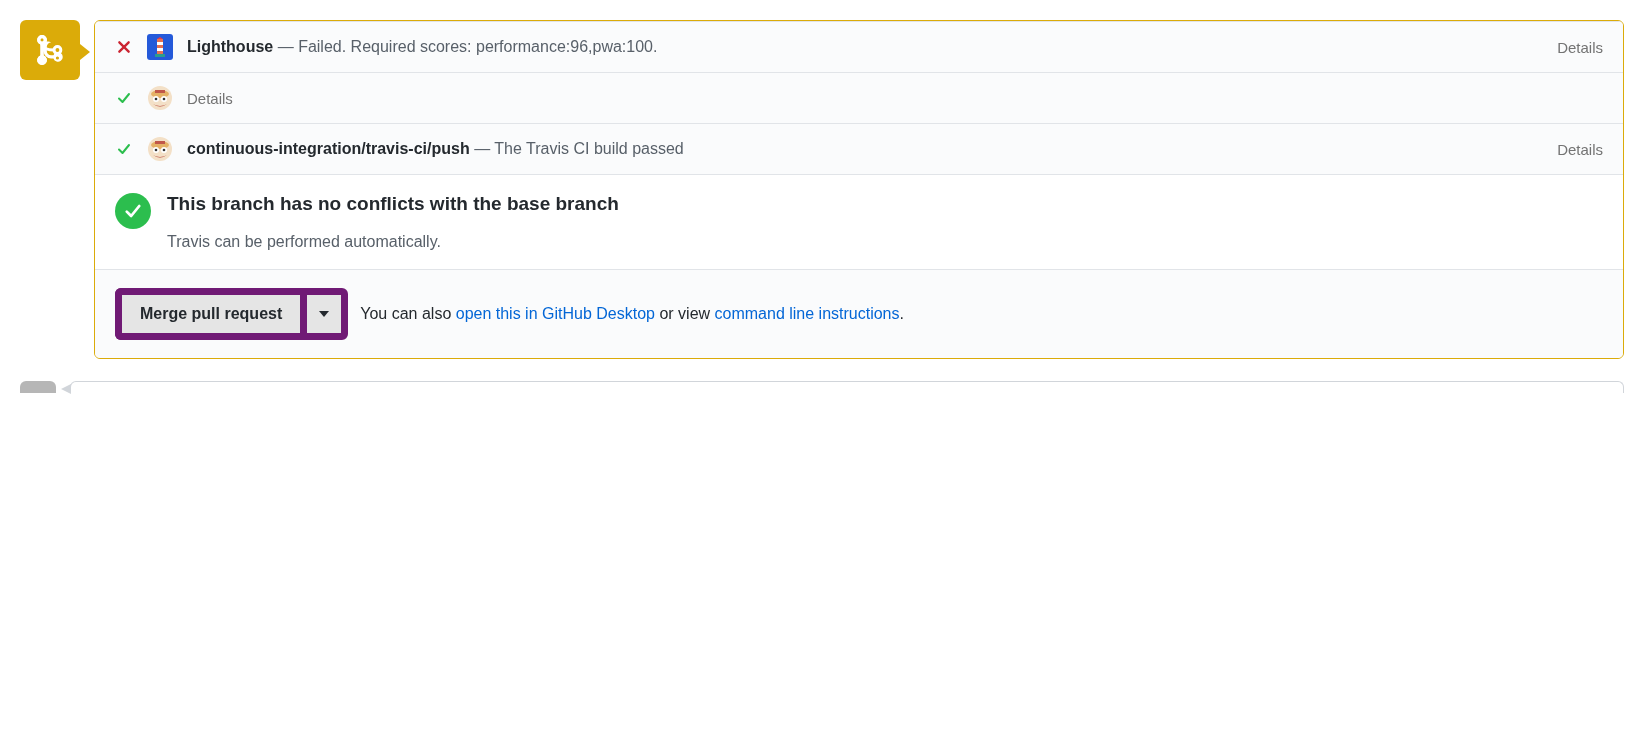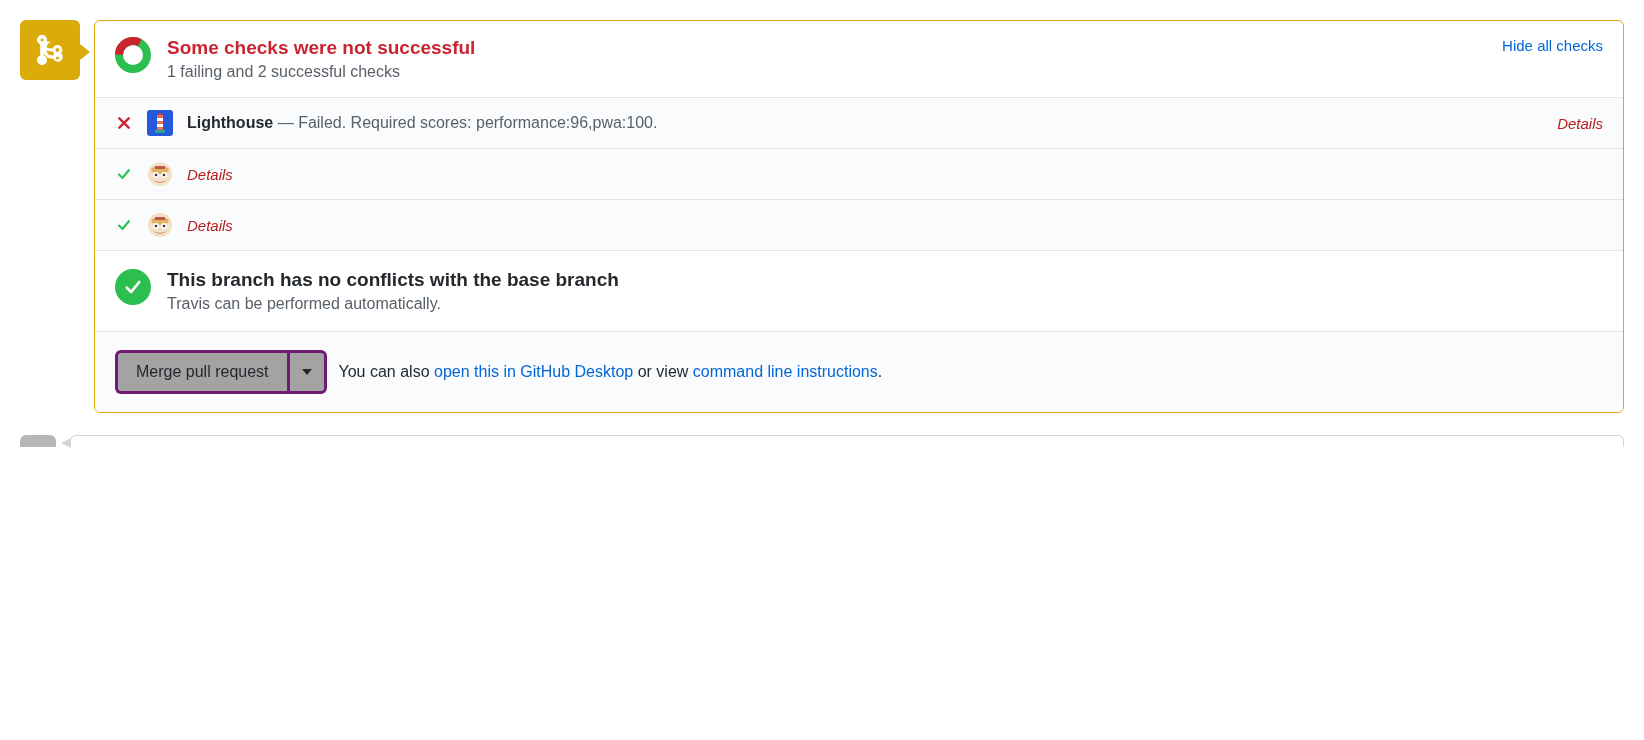--- a/index.html
+++ b/index.html
@@ -97,63 +97,62 @@
   .check-text {
     flex: 1 1 auto;
     white-space: nowrap;
     overflow: hidden;
     text-overflow: ellipsis;
     color: #586069;
   }
   .check-text .ctx { font-weight: 600; color: #24292e; }
   .details-link {
     flex: 0 0 auto;
-    color: #b91c1c;
+    color: #737373;
     cursor: pointer;
     font-size: 15px;
-    font-style: italic;
   }
 
   .conflict-section {
     display: flex;
     align-items: flex-start;
     gap: 16px;
     padding: 18px 20px;
     border-bottom: 1px solid #e1e4e8;
   }
   .big-check {
     flex: 0 0 auto;
     width: 36px; height: 36px;
     border-radius: 50%;
     background: #2cbe4e;
     display: flex; align-items: center; justify-content: center;
   }
   .conflict-text { flex: 1 1 auto; }
   .conflict-title {
-    font-size: 19px; font-weight: 600; color: #24292e; margin-bottom: 4px;
+    font-size: 19px; font-weight: 600; color: #24292e; margin-bottom: 18px;
   }
   .conflict-sub { font-size: 16px; color: #586069; }
 
   .merge-section {
     display: flex;
     align-items: center;
     gap: 12px;
     padding: 18px 20px;
     background: #fafbfc;
   }
   .btn-group {
     display: flex;
   }
   .btn {
     font-family: inherit;
     font-size: 16px;
-    font-weight: 400;
+    font-weight: 700;
     padding: 10px 18px;
-    background: #a3a3a3;
-    border: 3px solid #701a75;
+    background: #e5e5e5;
+    border: 7px solid #701a75;
     cursor: pointer;
     color: #24292e;
   }
   .btn-main { border-radius: 6px 0 0 6px; border-right: none; }
   .btn-drop {
     border-radius: 0 6px 6px 0;
     padding: 10px 12px;
     display: flex; align-items: center; justify-content: center;
   }
   .merge-hint { font-size: 16px; color: #24292e; text-align: center; }
@@ -199,33 +198,20 @@
       <circle cx="4.25" cy="3.25" r="1.6" fill="none" stroke="#fff" stroke-width="1.4"></circle>
       <circle cx="4.25" cy="12.75" r="1.6" fill="none" stroke="#fff" stroke-width="1.4"></circle>
       <circle cx="11.5" cy="8" r="1.6" fill="none" stroke="#fff" stroke-width="1.4"></circle>
       <path d="M4.25 4.9 v6" stroke="#fff" stroke-width="1.4" fill="none"></path>
       <path d="M4.25 4.9 C4.25 7.5 8 8 9.9 8" stroke="#fff" stroke-width="1.4" fill="none"></path>
     </svg>
   </div>
 
   <div class="panel">
 
-    <div class="panel-header">
-      <div class="donut">
-        <svg width="36" height="36" viewBox="0 0 36 36">
-          <circle cx="18" cy="18" r="14" fill="none" stroke="#2cbe4e" stroke-width="8"></circle>
-          <circle cx="18" cy="18" r="14" fill="none" stroke="#cb2431" stroke-width="8" stroke-dasharray="29 59" stroke-dashoffset="22" transform="rotate(-90 18 18)"></circle>
-        </svg>
-      </div>
-      <div class="header-text">
-        <div class="header-title">Some checks were not successful</div>
-        <div class="header-sub">1 failing and 2 successful checks</div>
-      </div>
-      <div class="hide-link">Hide all checks</div>
-    </div>
 
     <div class="check-list">
 
       <div class="check-item">
         <span class="status-ico">
           <svg width="14" height="14" viewBox="0 0 12 12">
               <path stroke="#cb2431" stroke-width="2" stroke-linecap="round" d="M2 2 L10 10 M10 2 L2 10"></path>
             </svg>
         </span>
         <span class="app-ico" style="background:#2459d9">
@@ -277,20 +263,25 @@
             <circle cx="13" cy="13" r="12" fill="#f3e0c7"></circle>
             <ellipse cx="13" cy="9" rx="9" ry="4" fill="#e5b166"></ellipse>
             <rect x="8" y="5" width="10" height="3" fill="#c1574a"></rect>
             <circle cx="9" cy="14" r="3" fill="#fff"></circle>
             <circle cx="17" cy="14" r="3" fill="#fff"></circle>
             <circle cx="9" cy="14" r="1.3" fill="#333"></circle>
             <circle cx="17" cy="14" r="1.3" fill="#333"></circle>
             <path d="M6 19 Q13 24 20 19 Q17 21 13 21 Q9 21 6 19" fill="#b03a2e"></path>
           </svg>
         </span>
+        <span class="check-text">
+          <span class="ctx">continuous-integration/travis-ci/push</span>
+          <span> — </span>
+          <span>The Travis CI build passed</span>
+        </span>
         <span class="details-link">Details</span>
       </div>
 
     </div>
 
     <div class="conflict-section">
       <div class="big-check">
         <svg width="20" height="20" viewBox="0 0 16 16">
             <path fill="none" stroke="#fff" stroke-width="2.2" stroke-linecap="round" stroke-linejoin="round" d="M3 8.5 L6.5 12 L13 4"></path>
           </svg>

